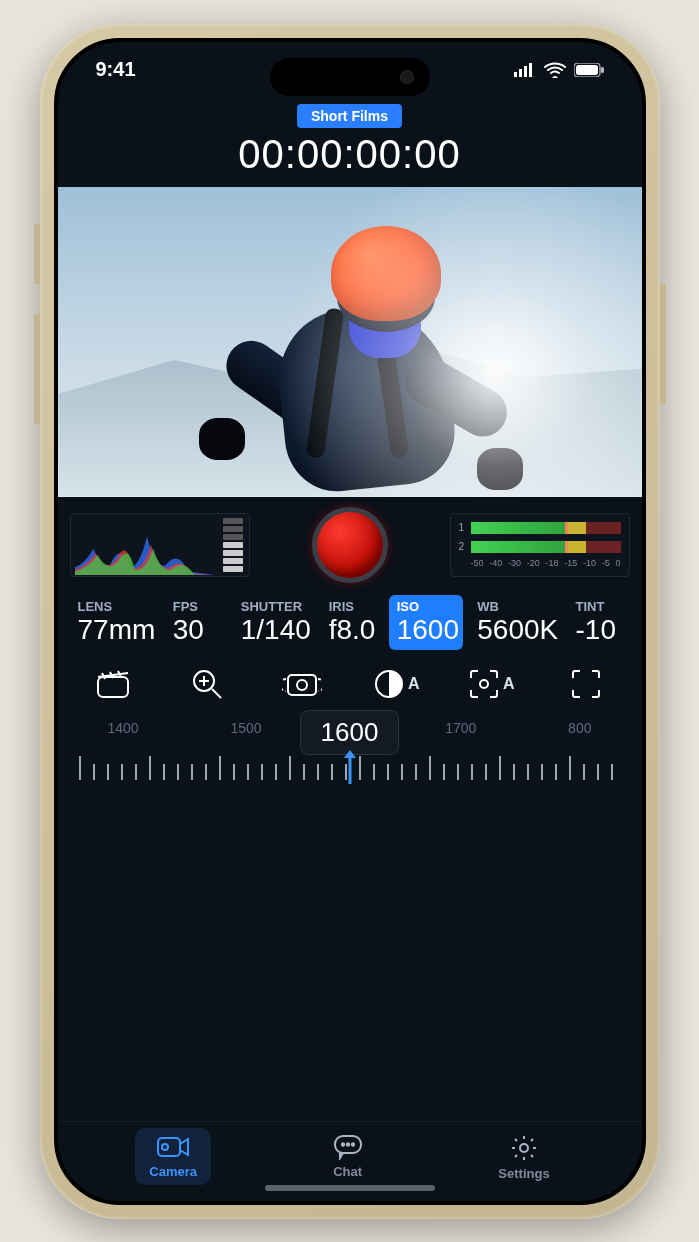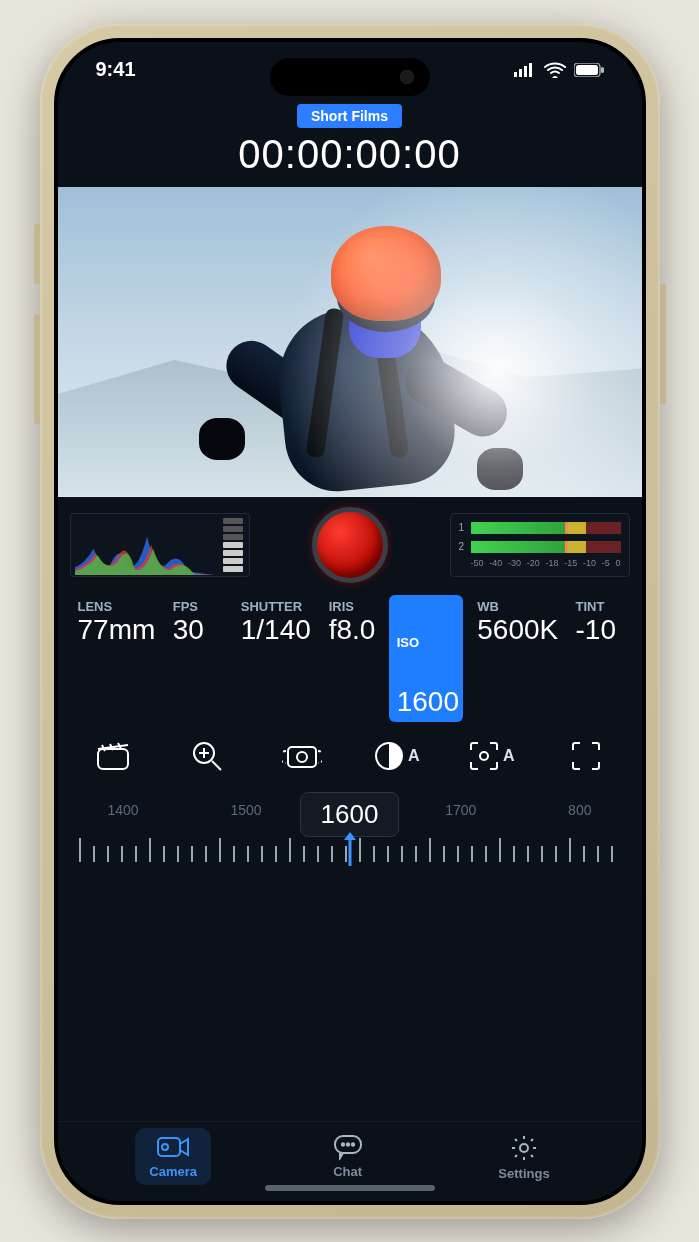--- a/index.html
+++ b/index.html
@@ -201,33 +201,33 @@
   }
   .param {
     display:flex; flex-direction:column; align-items:flex-start;
     padding:4px 8px;
     border-radius:6px;
     min-width:62px;
   }
   .param .lbl{ font-size:13px; color:#9eb0c4; font-weight:600;}
   .param .val{ font-size:28px; font-weight:400; }
   .param.active{ background:#1f7dff;}
-  .param.active .lbl, .param.active .val{ color:#fff;margin-top:36px;}
+  .param.active .lbl, .param.active .val{ color:#fff;}
   .tool-row {
     display:flex;
     justify-content:space-between;
     align-items:center;
     padding:14px 20px 8px 20px;
   }
   .tool { width:70px; display:flex; justify-content:center; align-items:center; gap:4px; color:#d9e3ee;}
   .tool .suffix{ font-size:16px; font-weight:600;}
   .ruler-wrap{
     position:relative;
     height:70px;
-    margin-top:16px;
+    margin-top:6px;
   }
   .ruler-popup{
     position:absolute; top:-4px; left:50%; transform:translateX(-50%);
     background:#141a24;
     border:1px solid #2a3442;
     border-radius:8px;
     padding:6px 20px;
     font-size:26px;
     font-weight:500;
   }

